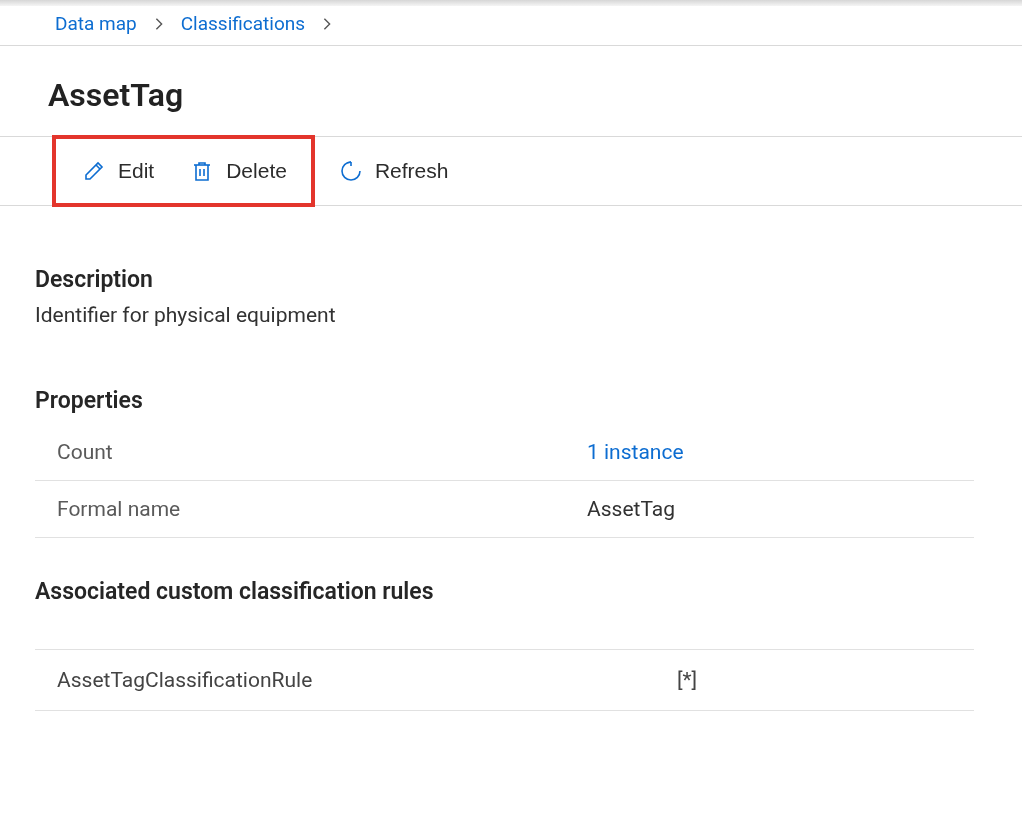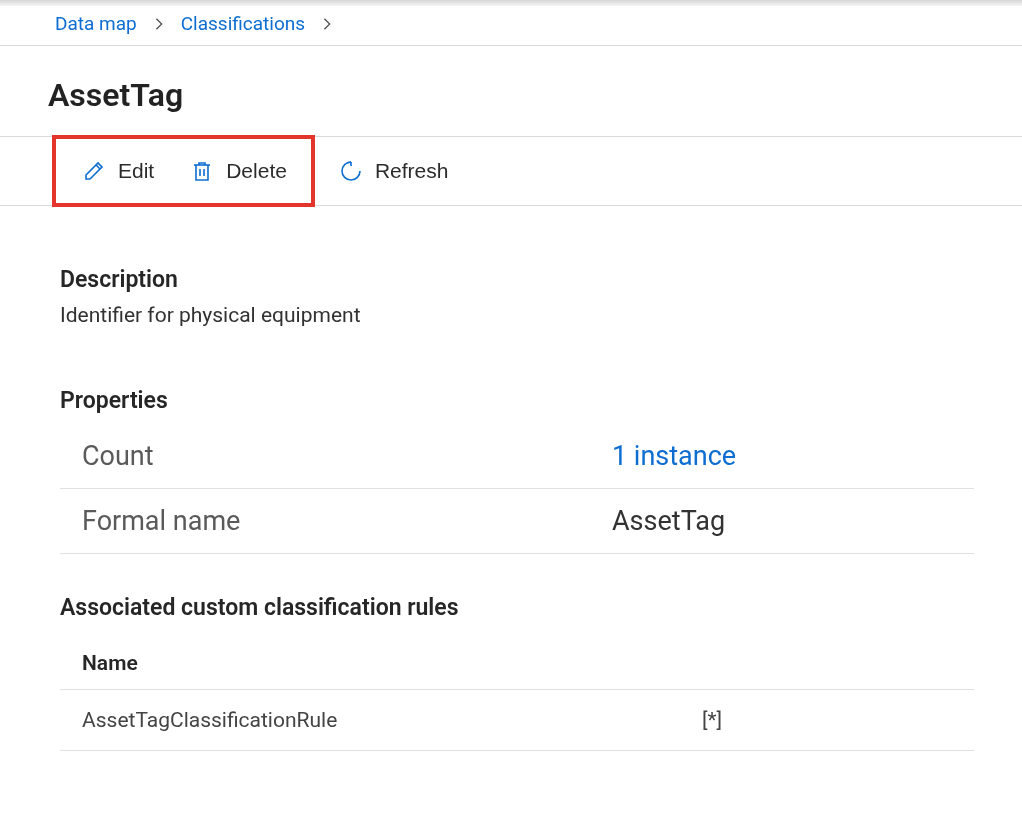--- a/index.html
+++ b/index.html
@@ -70,41 +70,41 @@
   }
   .toolbar-btn .icon {
     display: inline-flex;
     align-items: center;
     justify-content: center;
     width: 24px;
     height: 24px;
   }
   .toolbar-btn .icon svg { stroke: #0d6dd1; fill: none; stroke-width: 1.6; }
   .content {
-    padding: 60px 48px 40px 60px;
+    padding: 60px 48px 40px 35px;
   }
   .section-heading {
     font-size: 23px;
     font-weight: 600;
     color: #262626;
     margin-bottom: 10px;
   }
   .description-text {
     font-size: 21px;
     color: #323232;
     margin-bottom: 60px;
   }
   .properties {
   }
   .prop-row {
     display: flex;
     align-items: center;
     border-bottom: 1px solid #e1e1e1;
     padding: 16px 4px 16px 22px;
-    font-size: 27px;
+    font-size: 21px;
   }
   .prop-label {
     width: 530px;
     color: #5a5a5a;
   }
   .prop-value {
     color: #323232;
   }
   .prop-value.link {
     color: #0d6dd1;
@@ -214,21 +214,20 @@
     <div class="prop-row">
       <div class="prop-label">Formal name</div>
       <div class="prop-value">AssetTag</div>
     </div>
   </div>
 
   <div>
     <div class="rules-heading">Associated custom classification rules</div>
     <div class="rules-table">
       <div class="rules-header">
-        <div class="col-name">Name</div>
       </div>
       <div class="rules-row">
         <div class="col-name">AssetTagClassificationRule</div>
         <div class="col-pattern">[*]</div>
       </div>
     </div>
   </div>
 
 </div>
 

